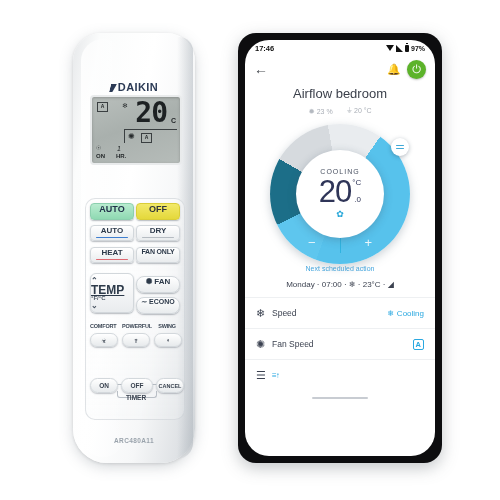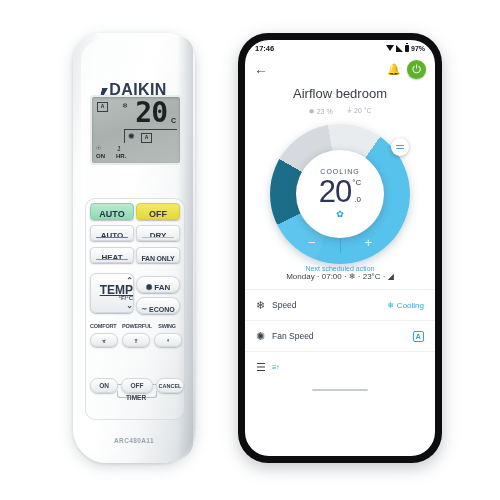--- a/index.html
+++ b/index.html
@@ -22,21 +22,21 @@
     background:linear-gradient(90deg,rgba(255,255,255,.85),rgba(255,255,255,0));
     pointer-events:none;
   }
   .remote-edge{
     position:absolute;right:2px;top:4px;width:16px;height:422px;border-radius:0 26px 30px 0;
     background:linear-gradient(90deg,rgba(190,196,202,0),rgba(176,183,190,.55));
     pointer-events:none;
   }
   .brand{
     position:absolute;left:0;right:0;top:48px;text-align:center;
-    font-size:16px;font-weight:bold;letter-spacing:.4px;color:#2b3a55;
+    font-size:11px;font-weight:bold;letter-spacing:.4px;color:#2b3a55;
   }
   .brand .mark{display:inline-block;transform:skewX(-14deg);
     width:6px;height:8px;background:#2b3a55;margin-right:2px;
     clip-path:polygon(0 0,100% 0,55% 100%,0 100%);vertical-align:-1px;}
 
   
   .lcd{
     position:absolute;left:17px;top:62px;width:88px;height:66px;border-radius:4px;
     background:linear-gradient(160deg,#b9bfbc,#a9b0ad 45%,#b6bcb9);
     border:2px solid #e9ebec;
@@ -57,21 +57,21 @@
   .lcd .fanrow .f2{position:absolute;left:16px;top:3px;width:9px;height:8px;border:1px solid #3a3f41;
     font-size:5px;line-height:7px;text-align:center;font-weight:bold;}
   .lcd .onlbl{position:absolute;left:4px;bottom:3px;font-size:6px;font-weight:bold;line-height:7px;}
   .lcd .clk{position:absolute;left:4px;bottom:11px;font-size:6px;line-height:7px;}
   .lcd .hr{position:absolute;left:24px;bottom:3px;font-size:6px;font-weight:bold;line-height:7px;}
   .lcd .hrtick{position:absolute;left:25px;bottom:11px;font-size:7px;line-height:7px;font-style:italic;}
 
   
   .btn{
     position:absolute;border-radius:4px;
-    display:flex;align-items:flex-end;justify-content:center;
+    display:flex;align-items:flex-start;justify-content:center;
     font-weight:bold;color:#2d3a4a;
     box-shadow:0 1px 1.5px rgba(110,118,128,.5);
     background:linear-gradient(180deg,#ffffff,#e9ecee);
     border:1px solid #d2d7db;
   }
   .btn.auto{left:17px;top:170px;width:42px;height:15px;font-size:9px;
     background:linear-gradient(180deg,#b9ecd0,#8fd9b2);border-color:#8ccfae;color:#22324a;}
   .btn.off{left:63px;top:170px;width:42px;height:15px;font-size:9px;
     background:linear-gradient(180deg,#f2e96a,#e4d83b);border-color:#d9cd38;color:#32373c;}
   .btn.cool{left:17px;top:192px;width:42px;height:14px;font-size:8px;}
@@ -116,21 +116,21 @@
     border:1px solid rgba(198,204,210,.55);
     background:linear-gradient(180deg,rgba(255,255,255,.4),rgba(246,248,249,.25));
     pointer-events:none;
   }
   .model{position:absolute;left:0;right:0;top:404px;text-align:center;
     font-size:6.5px;font-weight:bold;color:#9aa3ac;letter-spacing:.4px;}
 
   
   .phone{
     position:absolute;left:238px;top:33px;width:204px;height:430px;
-    border-radius:30px;background:#0d0d0f;
+    border-radius:18px;background:#0d0d0f;
     box-shadow:0 5px 16px rgba(90,96,104,.35);
     padding:7px;box-sizing:border-box;
   }
   .screen{
     width:100%;height:100%;border-radius:24px;overflow:hidden;
     background:#ffffff;position:relative;
   }
   .statusbar{
     height:16px;display:flex;align-items:center;justify-content:space-between;
     padding:0 10px;font-size:7.5px;color:#111;font-weight:bold;
@@ -190,21 +190,21 @@
   }
   .dial-handle i{display:block;width:8px;height:1.4px;background:#3fa9d8;border-radius:1px;}
   .dial-ctrl{
     position:absolute;left:31px;bottom:-3px;width:88px;height:30px;
     display:flex;align-items:center;justify-content:space-around;
     color:#eaf6fb;font-size:13px;
   }
   .dial-ctrl .divider{width:1px;height:22px;background:#2fb3e0;}
 
   .sched-title{text-align:center;font-size:7px;color:#47a8e0;margin-top:11px;}
-  .sched-line{text-align:center;font-size:8px;color:#3c4250;margin-top:0;}
+  .sched-line{text-align:center;font-size:8px;color:#3c4250;margin-top:8px;}
 
   .rows{margin-top:8px;border-top:1px solid #eef0f2;}
   .row{
     height:31px;display:flex;align-items:center;padding:0 11px;
     border-bottom:1px solid #eef0f2;box-sizing:border-box;
   }
   .row .r-ic{width:16px;font-size:11px;color:#3a4150;}
   .row .r-lbl{flex:1;font-size:8.5px;color:#3c4250;}
   .row .r-val{font-size:8px;color:#2aa8e0;display:flex;align-items:center;gap:3px;}
   .badge-a{

